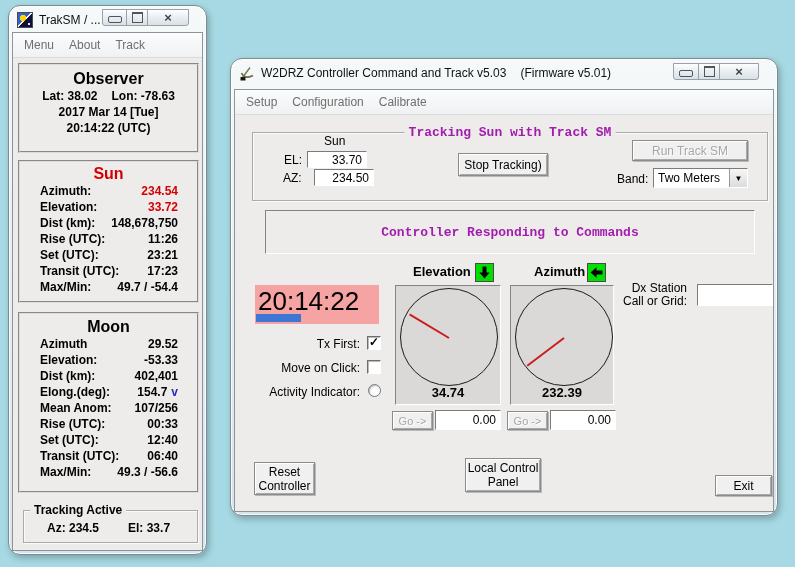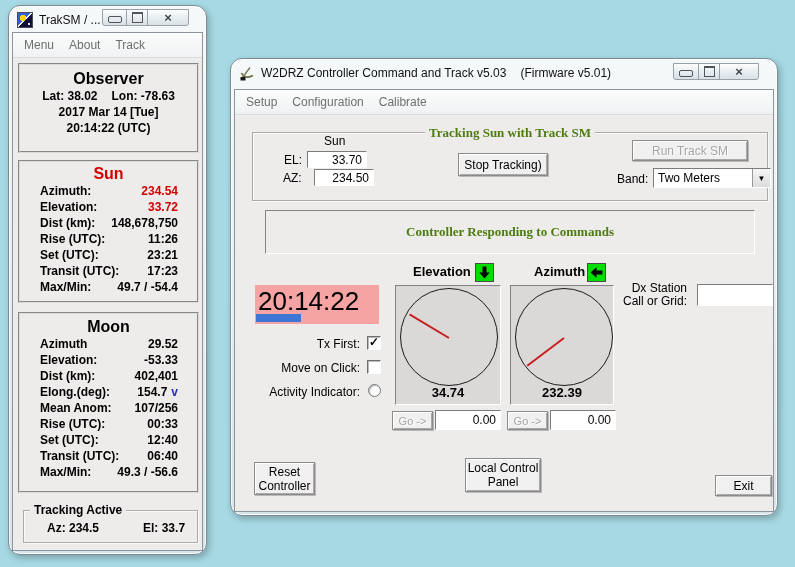--- a/index.html
+++ b/index.html
@@ -34,22 +34,22 @@
          box-sizing:border-box;font-size:12px;}
   .btn{position:absolute;background:#F1F0F0;border:1px solid #8b8b8b;box-sizing:border-box;
        box-shadow:inset 1px 1px 0 #FFF,inset -1px -1px 0 #A9A9A9,1px 1px 0 rgba(90,90,90,.35);
        display:flex;align-items:center;justify-content:center;font-size:12px;color:#000;
        text-align:center;cursor:default;}
   .btn.disabled{color:#A5A6A6;text-shadow:1px 1px 0 #FFF;}
   .etched{border:2px groove #DCDCDC;box-sizing:border-box;}
   .groupbox{position:absolute;border:1px solid #ABABAB;
             box-shadow:inset 1px 1px 0 #F9F9F9,1px 1px 0 #F9F9F9;box-sizing:border-box;}
   .legend{position:absolute;top:-8px;background:#EEEBEB;padding:0 4px;white-space:nowrap;}
-  .mono-b{font-family:Liberation Serif, serif;font-weight:bold;
-          font-size:13px;letter-spacing:0px;color:#4d7c0f;}
+  .mono-b{font-family:Liberation Mono, monospace;font-weight:bold;
+          font-size:13px;letter-spacing:0px;color:#a21caf;}
   .cb{position:absolute;width:14px;height:14px;background:#FFF;
       border:1px solid;border-color:#6e6e6e #fff #fff #6e6e6e;box-shadow:inset 1px 1px 0 #b9b9b9;
       box-sizing:border-box;display:flex;align-items:center;justify-content:center;}
   .cb .mark{display:none;font-size:12px;font-weight:bold;color:#000;line-height:10px;margin-top:-2px;}
   .cb.on .mark{display:block;}
   .radio{position:absolute;width:13px;height:13px;border-radius:50%;background:#FDFDFD;
          border:1px solid #777;box-shadow:inset 1px 1px 1px #bbb;box-sizing:border-box;}
   .opt-label{position:absolute;font-size:12px;color:#000;white-space:nowrap;}
   
   .win-traksm{left:8px;top:5px;width:197px;height:548px;}
@@ -60,21 +60,21 @@
       linear-gradient(135deg,#2F62D2 0 45%,#F6F6F6 45% 53%,#10103A 53% 100%);
     border:1px solid #4A4A55;box-sizing:border-box;}
   .win-traksm .client{left:3px;right:3px;top:26px;bottom:3px;}
   .panel{position:absolute;background:#EEEBEB;}
   .ptitle{text-align:center;font-size:16px;font-weight:bold;margin-top:4px;line-height:19px;}
   .pline{display:flex;justify-content:center;gap:14px;font-size:12px;font-weight:bold;line-height:16px;}
   .prow{display:flex;justify-content:space-between;padding:0 19px 0 20px;
         font-size:12px;font-weight:bold;line-height:16px;white-space:nowrap;}
   .red{color:#D40000;}
   .suffix-blue{color:#2A2AB8;margin-left:4px;}
-  .ta-line{display:flex;gap:44px;padding:10px 0 0 23px;font-size:12px;font-weight:bold;}
+  .ta-line{display:flex;gap:29px;padding:10px 0 0 23px;font-size:12px;font-weight:bold;}
   
   .win-ctrl{left:230px;top:58px;width:546px;height:456px;}
   .win-ctrl .client{left:3px;right:3px;top:30px;bottom:3px;}
   .antenna-icon{width:16px;height:16px;display:inline-block;}
   .ctrl-content{position:absolute;left:0;top:0;right:0;bottom:0;}
   .lbl{position:absolute;font-size:12px;color:#000;white-space:nowrap;}
   .dial-panel{position:absolute;background:#DBD8D8;width:106px;height:120px;}
   .dial-circle{position:absolute;left:4px;top:2px;width:96px;height:96px;border:1px solid #1b1b1b;
                border-radius:50%;}
   .needle{position:absolute;left:50%;top:50%;width:46px;height:2px;background:#C81E1E;
@@ -252,21 +252,21 @@
           <span class="legend mono-b" style="left:50%;transform:translateX(-50%);">Tracking Sun with Track SM</span>
         </div>
         <div class="lbl" style="left:89px;top:44px;">Sun</div>
         <div class="lbl" style="left:49px;top:63px;">EL:</div>
         <div class="field sunken" style="position:absolute;left:72px;top:61px;width:60px;height:17px;text-align:right;padding:1px 4px 0 0;">33.70</div>
         <div class="lbl" style="left:48px;top:81px;">AZ:</div>
         <div class="field sunken" style="position:absolute;left:72px;top:79px;width:60px;height:17px;text-align:right;padding:1px 4px 0 0;margin-left:7px;">234.50</div>
         <div class="btn disabled" style="left:397px;top:50px;width:116px;height:21px;">Run Track SM</div>
         <div class="btn" style="left:223px;top:63px;width:90px;height:23px;">Stop Tracking)</div>
         <div class="lbl" style="left:382px;top:82px;">Band:</div>
-        <div class="dd field" style="left:418px;top:78px;width:118px;height:20px;">
+        <div class="dd field" style="left:418px;top:78px;width:95px;height:20px;">
           <span class="dd-text">Two Meters</span>
           <span class="dd-btn">
               <span>▼</span>
             </span>
         </div>
 
         <div class="sunken" style="position:absolute;left:30px;top:120px;width:490px;height:44px;display:flex;align-items:center;justify-content:center;">
           <span class="mono-b">Controller Responding to Commands</span>
         </div>
 

